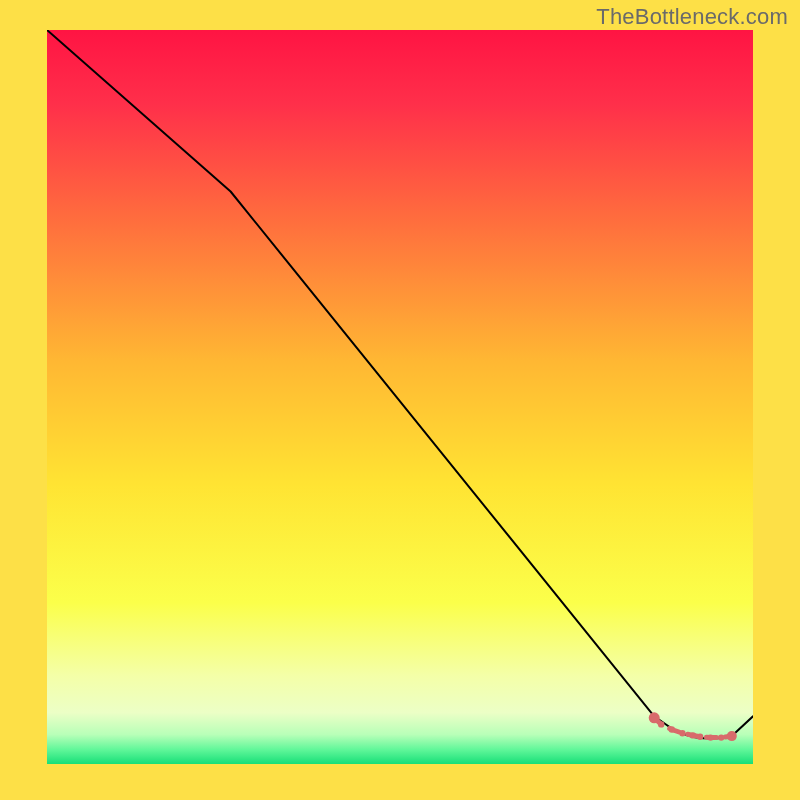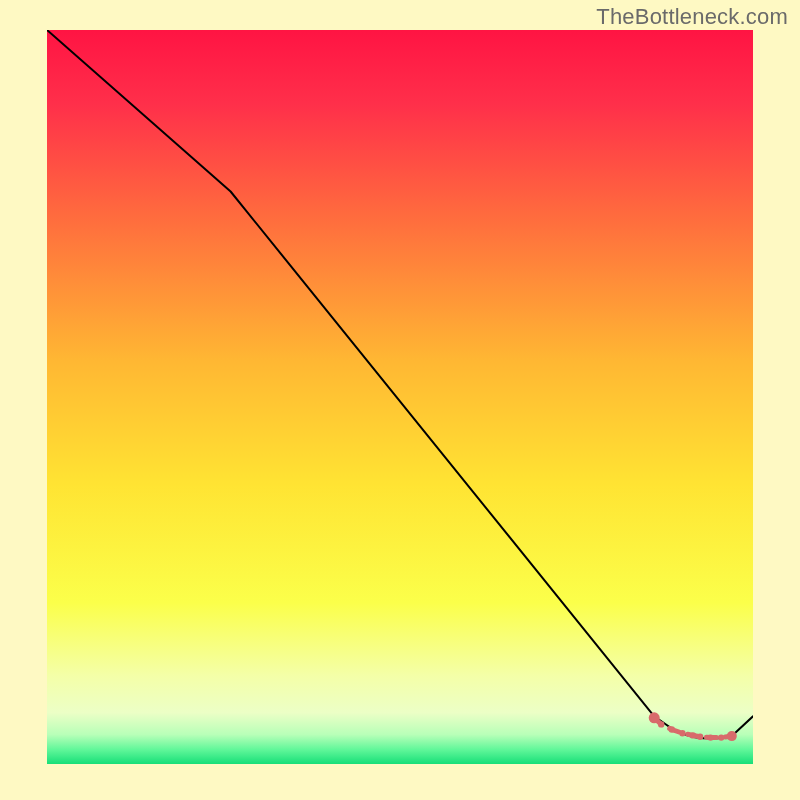--- a/index.html
+++ b/index.html
@@ -8,21 +8,21 @@
     width: 800px;
     height: 800px;
     background: #000;
     overflow: hidden;
     font-family: Arial, Helvetica, sans-serif;
   }
   .frame {
     position: relative;
     width: 800px;
     height: 800px;
-    background: #fef9c3;
+    background: #fde047;
   }
   .watermark {
     position: absolute;
     top: 4px;
     right: 12px;
     color: #6a6a6a;
     font-size: 22px;
     letter-spacing: 0.2px;
     font-weight: 400;
   }

